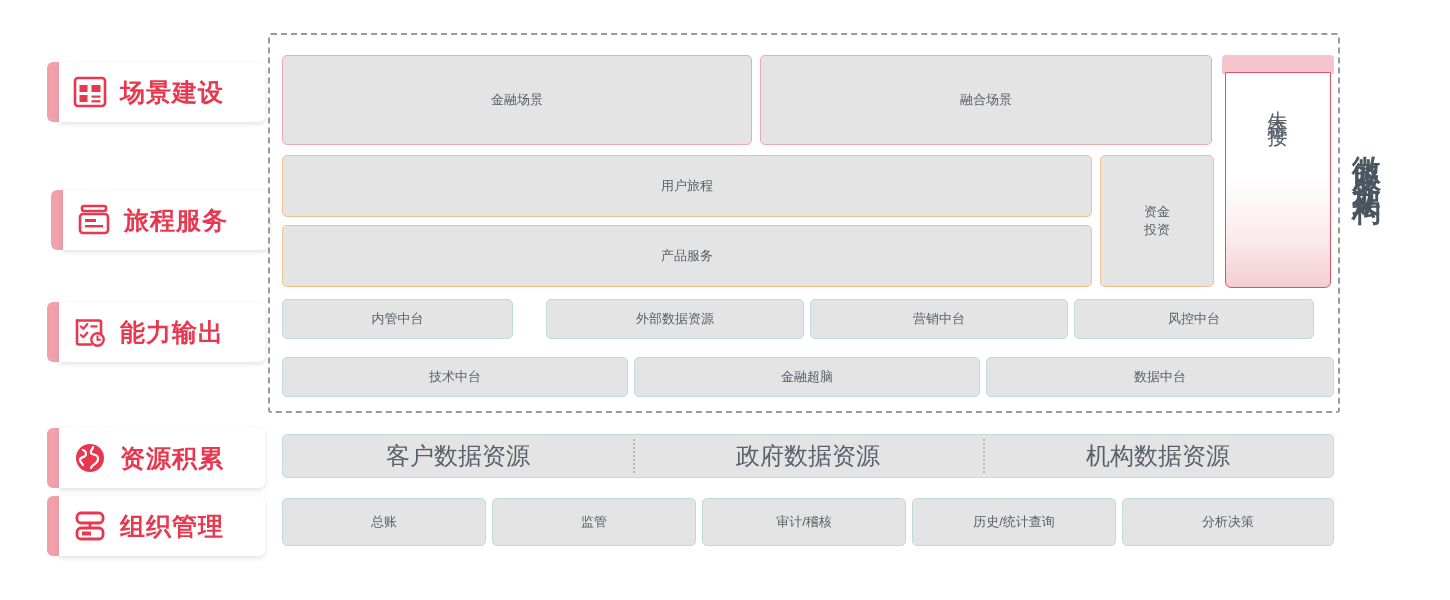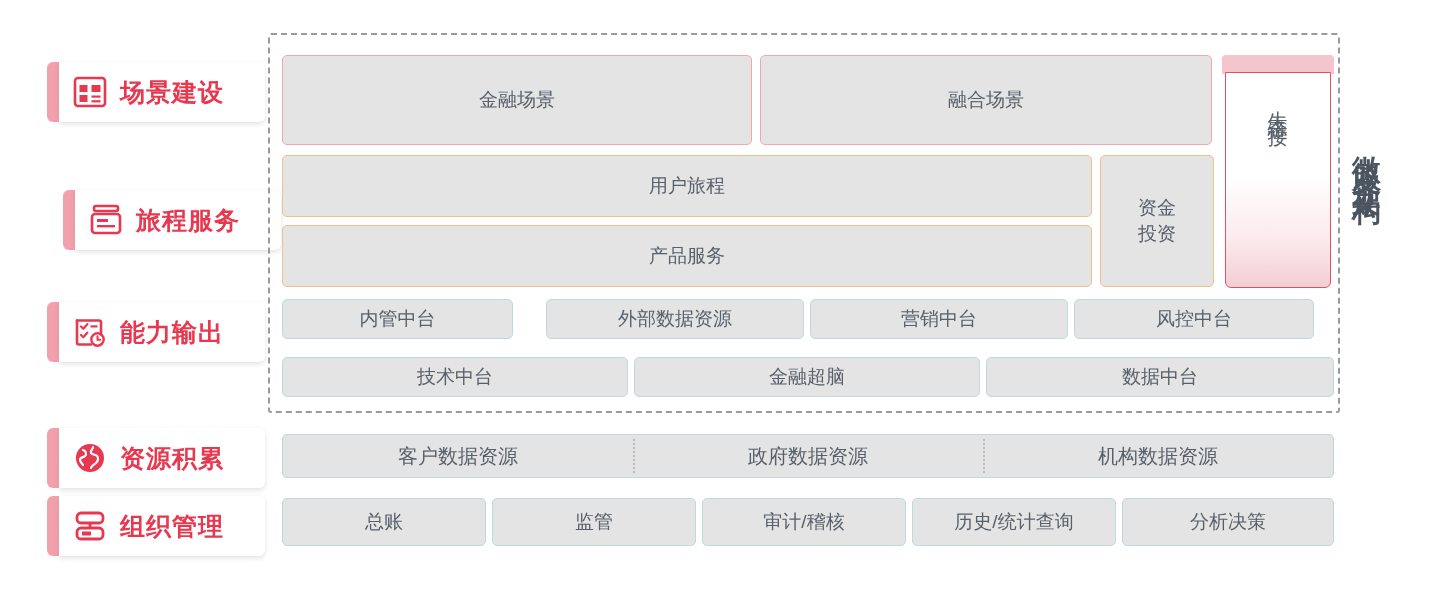--- a/index.html
+++ b/index.html
@@ -54,21 +54,21 @@
   }
 
   
   .box {
     position: absolute;
     background: #e4e4e4;
     border-radius: 5px;
     display: flex;
     align-items: center;
     justify-content: center;
-    font-size: 19px;
+    font-size: 13px;
     color: #58616b;
     text-align: center;
     line-height: 1.35;
   }
   .b-pink   { border: 1.6px solid #eda8b2; }
   .b-orange { border: 1.6px solid #f2c08a; }
   .b-teal   { border: 1.6px solid #bddbdd; }
 
   
   #resource-bar {
@@ -78,21 +78,21 @@
     background: #e4e4e4;
     border: 1.6px solid #bddbdd;
     border-radius: 5px;
     display: flex;
   }
   #resource-bar .res-cell {
     flex: 1 1 0;
     display: flex;
     align-items: center;
     justify-content: center;
-    font-size: 20px;
+    font-size: 24px;
     color: #58616b;
     position: relative;
   }
   #resource-bar .res-cell + .res-cell::before {
     content: "";
     position: absolute;
     left: 0; top: 4px; bottom: 4px;
     border-left: 2px dotted #b9b9b9;
   }
 
@@ -156,21 +156,21 @@
         <rect x="6.5" y="10" width="8" height="7" fill="#e8384f"></rect>
         <rect x="6.5" y="20" width="8" height="7" fill="#e8384f"></rect>
         <rect x="18.5" y="10" width="9" height="7" fill="#e8384f"></rect>
         <rect x="18.5" y="20.5" width="9" height="2.2" fill="#e8384f"></rect>
         <rect x="18.5" y="25.2" width="9" height="2.2" fill="#e8384f"></rect>
       </svg>
       <span class="side-label">场景建设</span>
     </div>
   </div>
 
-  <div class="side-item" style="left:63px; top:190px; width:218px;">
+  <div class="side-item" style="left:51px; top:190px; width:218px;">
     <div class="side-bar"></div>
     <div class="side-card">
       <svg class="side-icon" viewBox="0 0 34 34">
         <rect x="5" y="3" width="24" height="5" rx="2" fill="none" stroke="#e8384f" stroke-width="2.6"></rect>
         <rect x="3" y="11" width="28" height="19" rx="3" fill="none" stroke="#e8384f" stroke-width="2.6"></rect>
         <rect x="8" y="16" width="11" height="3" fill="#e8384f"></rect>
         <rect x="8" y="22" width="18" height="2.4" fill="#e8384f"></rect>
       </svg>
       <span class="side-label">旅程服务</span>
     </div>

